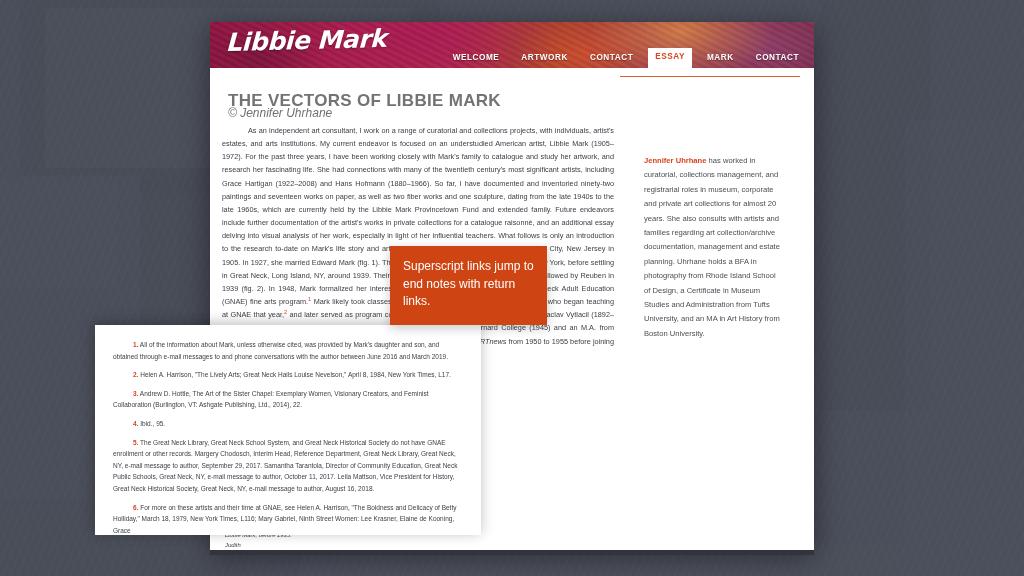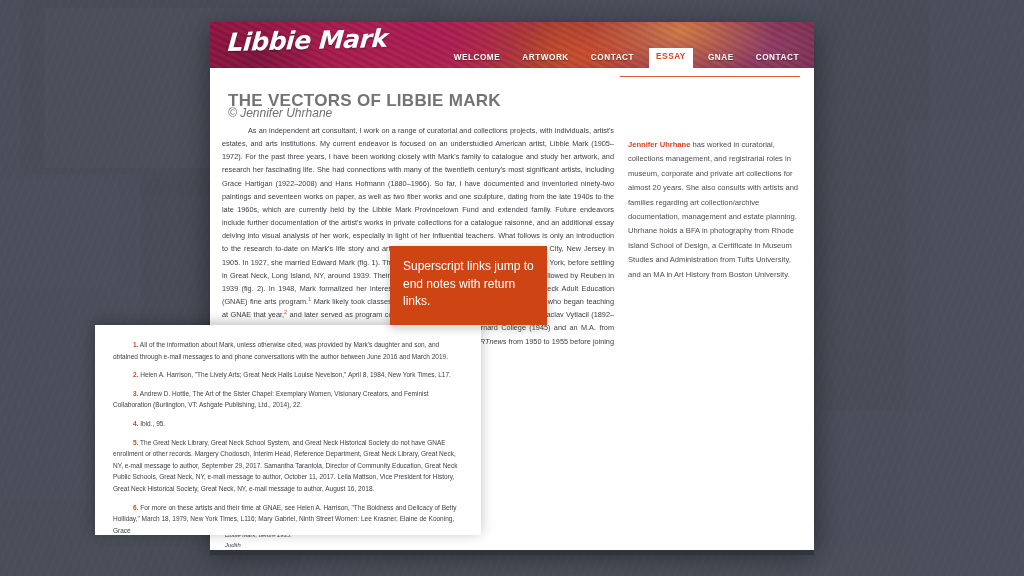--- a/index.html
+++ b/index.html
@@ -160,21 +160,21 @@
   }
   em.ital { font-style: italic; }
 
   
   #bio-col {
     position: absolute;
     left: 418px; top: 70px;
     width: 172px;
   }
   #bio-col p {
-    margin:0;
+    margin:16px;
     color:#4a4d54;
     font-size: 7.6px;
     line-height: 14.4px;
   }
   .bio-name { color:#d9441f; font-weight:700; }
 
   
   #figure {
     position:absolute;
     left: 15px; top: 308px;
@@ -271,21 +271,21 @@
 
   <div id="page">
 
     <div id="site-header">
       <div id="site-logo">Libbie Mark</div>
       <div id="main-nav">
         <div class="nav-item">WELCOME</div>
         <div class="nav-item">ARTWORK</div>
         <div class="nav-item">CONTACT</div>
         <div class="nav-item active">ESSAY</div>
-        <div class="nav-item">GNAE</div>
+        <div class="nav-item">MARK</div>
         <div class="nav-item">CONTACT</div>
       </div>
     </div>
 
     <div id="content">
 
       <div id="title-rule"></div>
       <h1 id="article-title">THE VECTORS OF LIBBIE MARK</h1>
       <div id="byline">© Jennifer Uhrhane</div>
 

